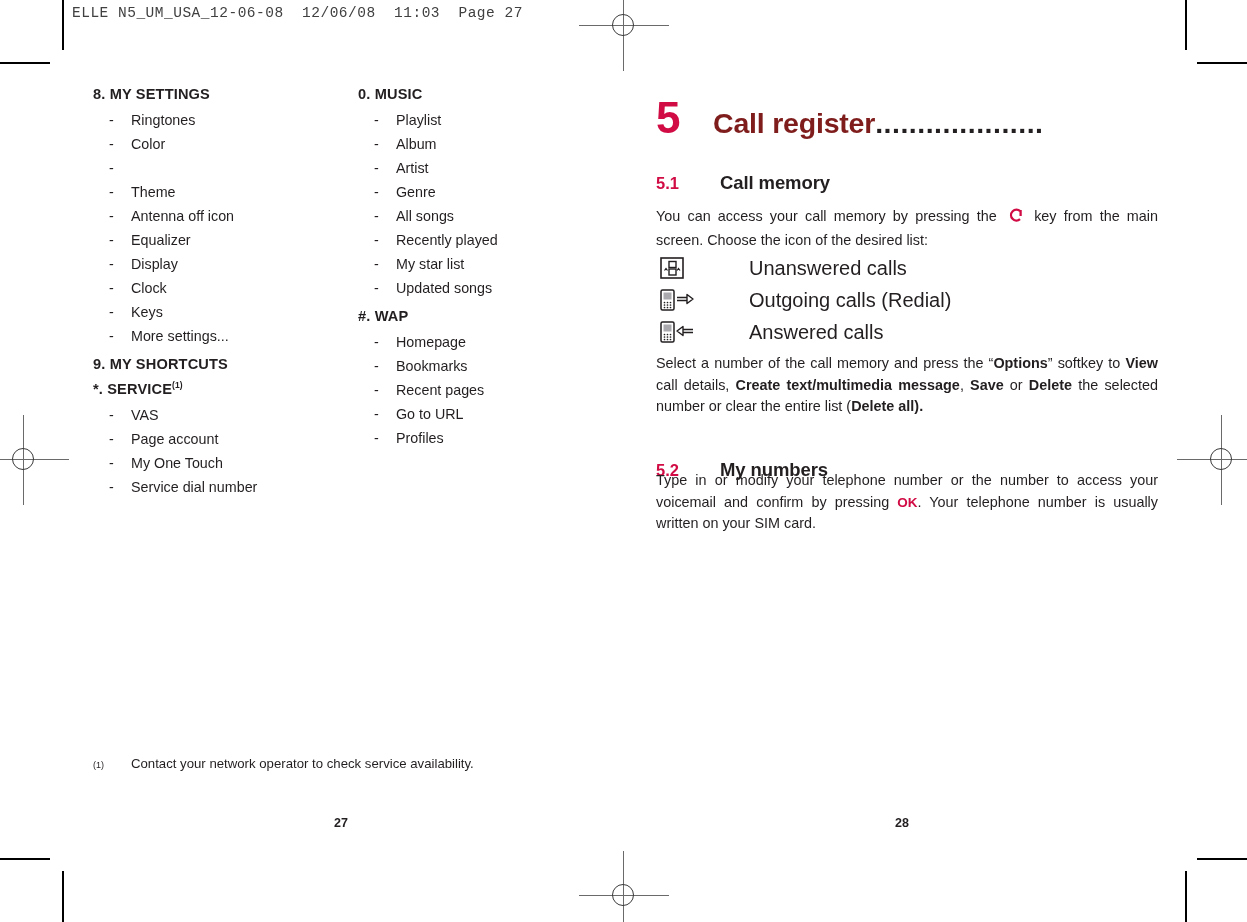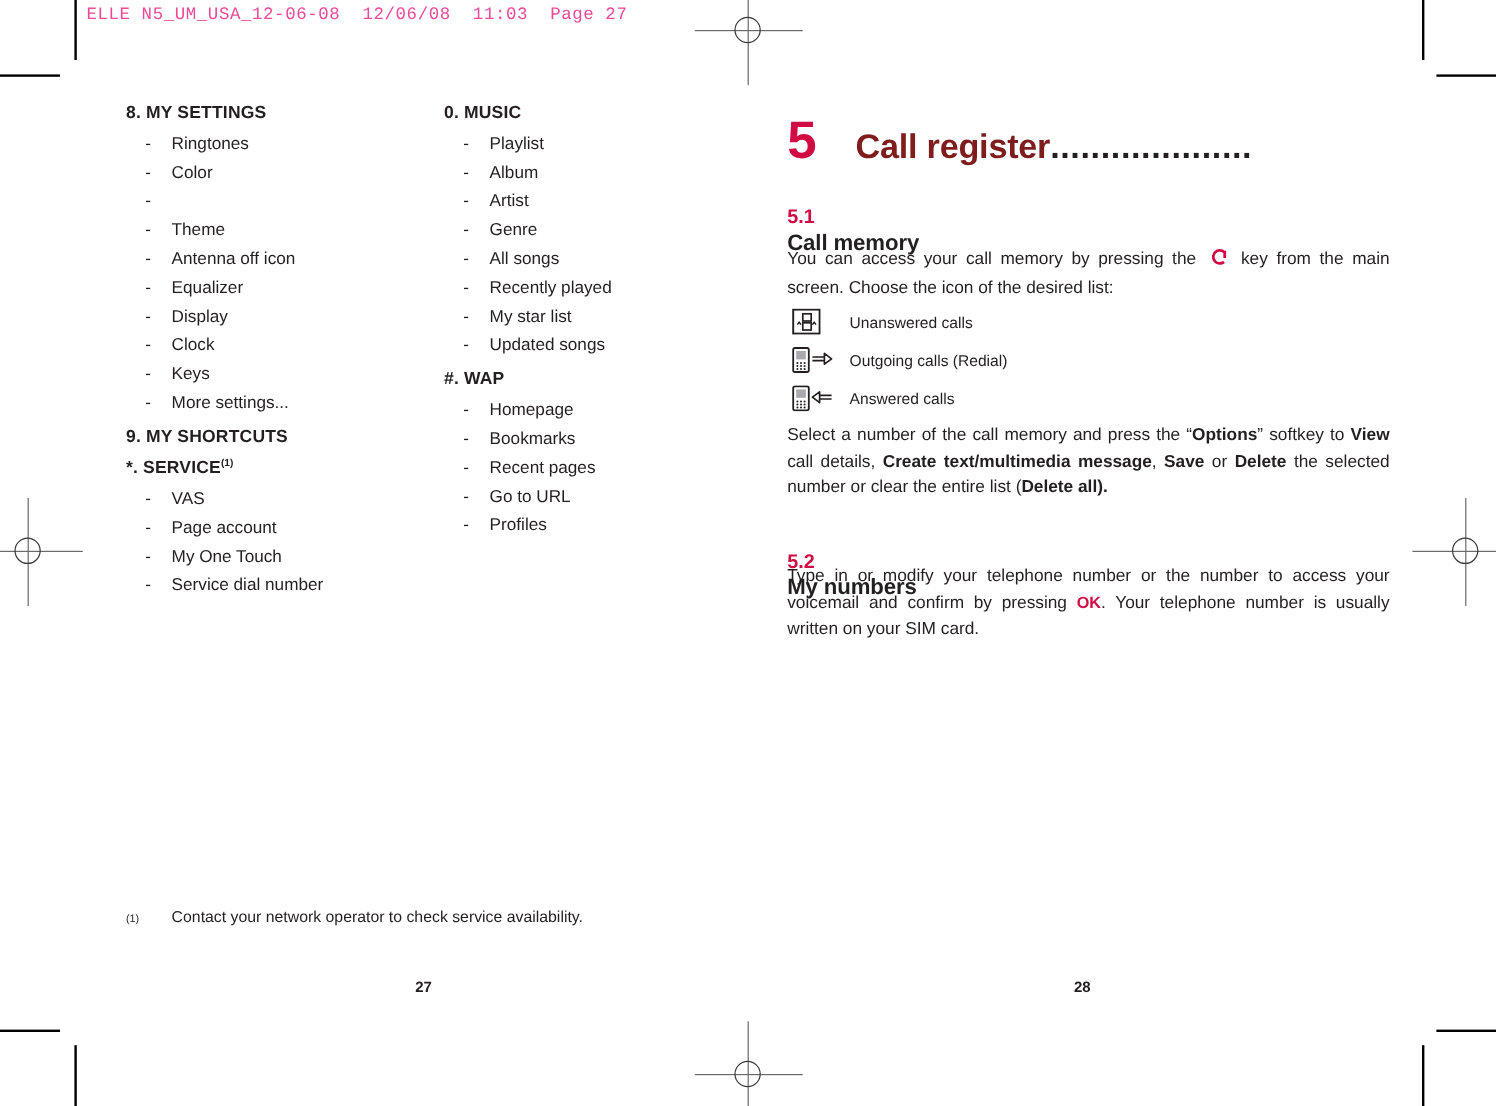--- a/index.html
+++ b/index.html
@@ -50,31 +50,31 @@
   .reg-mark.long .v { top: -22px; height: 90px; }
 
   
   .slug {
     position: absolute;
     left: 72px;
     top: 5px;
     font-family: "Liberation Mono", "DejaVu Sans Mono", monospace;
     font-size: 14.5px;
     letter-spacing: 0.5px;
-    color: #ec4899;
+    color: #404040;
     white-space: pre;
   }
 
   
   .page {
     position: absolute;
     top: 0;
     height: 922px;
   }
-  .page-left  { left: 12px;   width: 623px; }
+  .page-left  { left: 0;   width: 623px; }
   .page-right { left: 623px; width: 624px; }
 
   .folio {
     position: absolute;
     bottom: 92px;
     font-size: 12.5px;
     font-weight: bold;
     color: #231f20;
   }
   .folio-left  { left: 334px; }
@@ -172,21 +172,20 @@
     overflow: hidden;
     white-space: nowrap;
   }
 
   .sec-head {
     position: absolute;
     left: 33px;
     width: 510px;
     display: flex;
     align-items: baseline;
-    flex-direction: column;
   }
   .sec-num {
     font-size: 16.5px;
     font-weight: bold;
     color: #d10b44;
     width: 64px;
     flex: none;
   }
   .sec-title {
     font-size: 18.5px;
@@ -225,22 +224,23 @@
   .icon-row .glyph {
     width: 52px;
     flex: none;
     display: flex;
     align-items: center;
     justify-content: flex-start;
     padding-left: 4px;
     box-sizing: border-box;
   }
   .icon-row .lbl {
-    font-size: 13px;
-    color: #231f20;
+    font-size: 20px;
+    color: #231f20;
+    margin-left: 41px;
   }
 </style>
 </head>
 <body>
 
 <div class="mark-line" style="left:62px; top:0;    width:1.6px; height:50px;"></div>
 <div class="mark-line" style="left:0;    top:62px;  width:50px;  height:1.6px;"></div>
 <div class="mark-line" style="left:1185px; top:0;   width:1.6px; height:50px;"></div>
 <div class="mark-line" style="left:1197px; top:62px; width:50px; height:1.6px;"></div>
 <div class="mark-line" style="left:0;    top:858px; width:50px;  height:1.6px;"></div>

